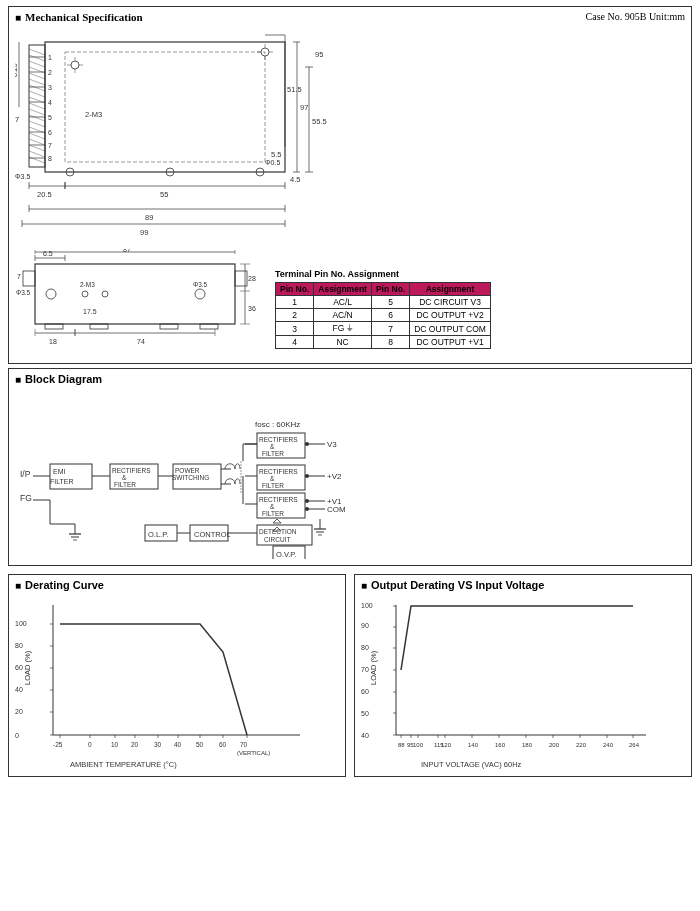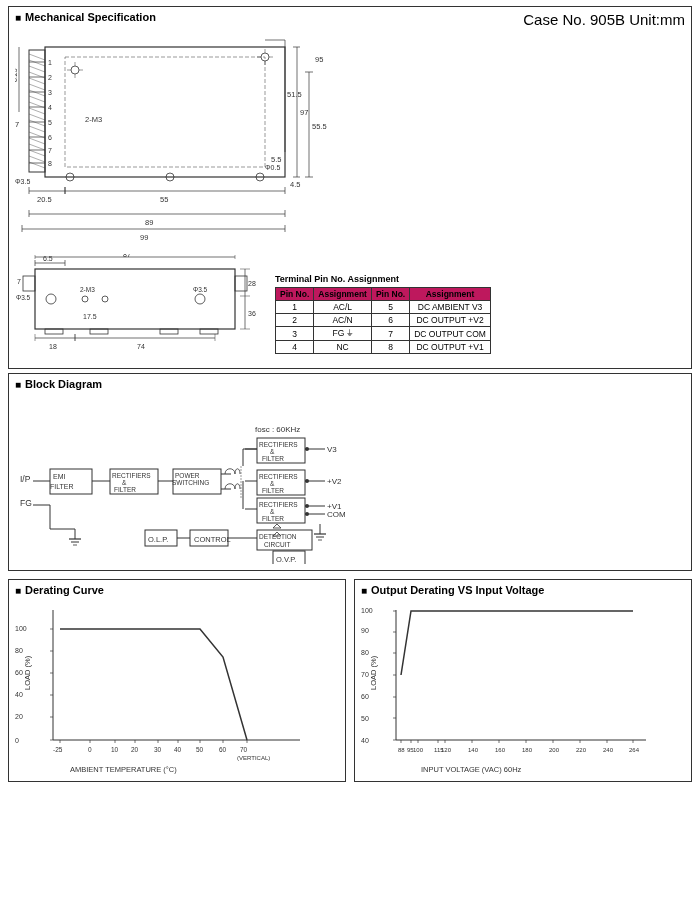--- a/index.html
+++ b/index.html
@@ -40,23 +40,24 @@
       border: 1px solid #333;
       padding: 4px 6px 4px 6px;
       position: relative;
       margin-bottom: 4px;
     }
     .mech-top-row {
       display: flex;
       justify-content: space-between;
       align-items: flex-start;
       font-size: 9px;
+      font-family: Liberation Serif, serif;
     }
     .case-info {
-      font-size: 15px;
+      font-size: 10px;
       margin-left: auto;
     }
 
     
     .terminal-table {
       border-collapse: collapse;
       font-size: 8.5px;
       margin-top: 2px;
     }
     .terminal-table th, .terminal-table td {
@@ -280,21 +281,21 @@
               <th>Assignment</th>
               <th>Pin No.</th>
               <th>Assignment</th>
             </tr>
           </thead>
           <tbody id="terminal-tbody">
           <tr>
                 <td>1</td>
                 <td>AC/L</td>
                 <td>5</td>
-                <td>DC AMBIENT V3</td>
+                <td>DC CIRCUIT V3</td>
               </tr>
               <tr>
                 <td>2</td>
                 <td>AC/N</td>
                 <td>6</td>
                 <td>DC OUTPUT +V2</td>
               </tr>
               <tr>
                 <td>3</td>
                 <td>FG ⏚</td>

